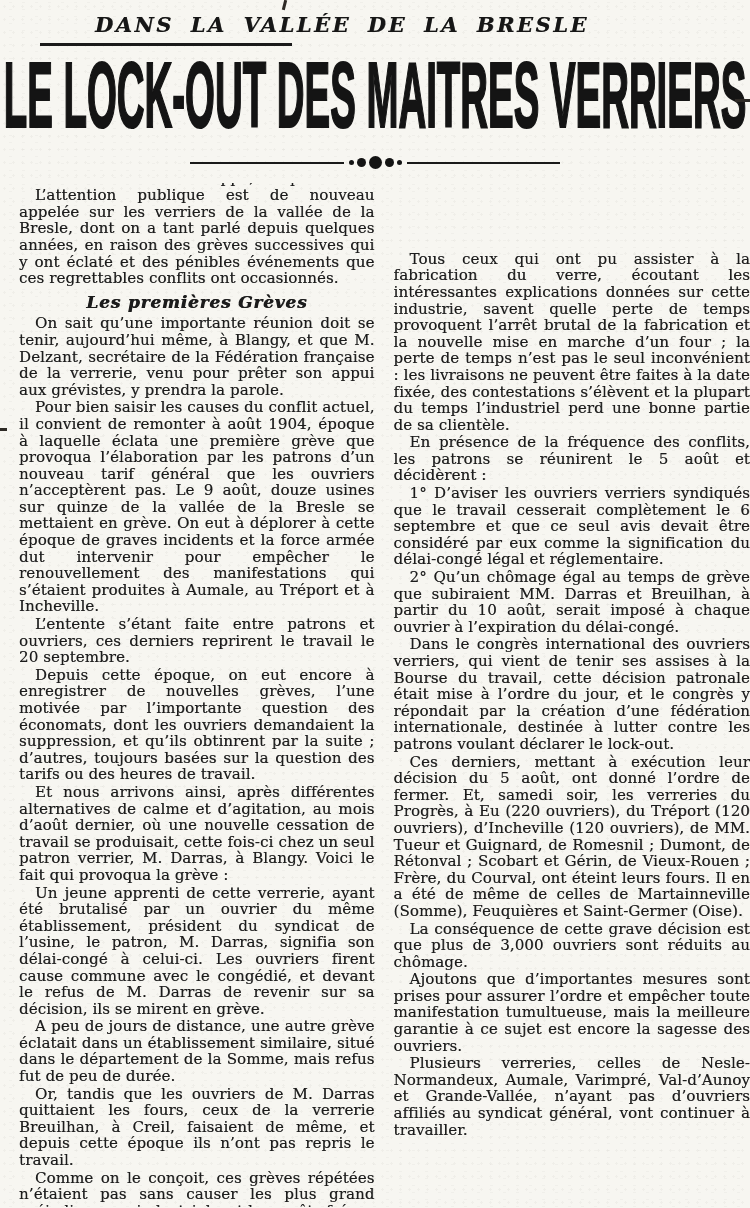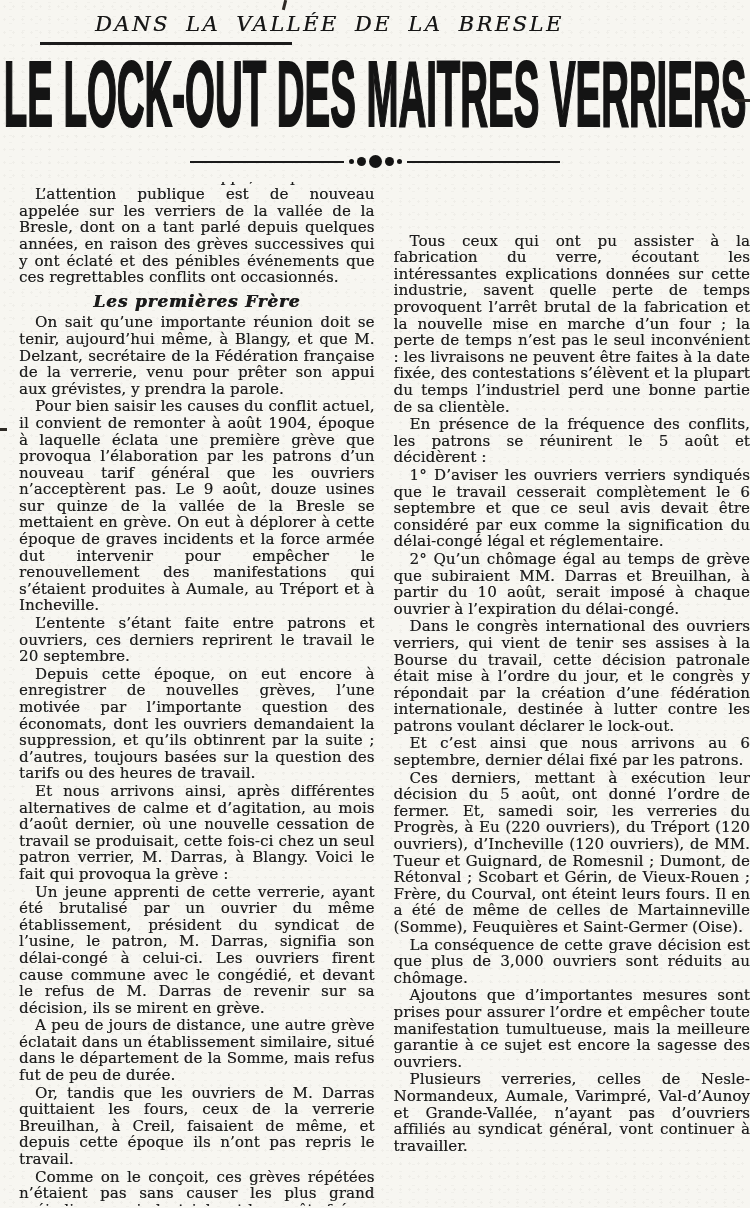--- a/index.html
+++ b/index.html
@@ -9,21 +9,21 @@
     background-image: radial-gradient(rgba(40,35,30,0.035) 1px, transparent 1.2px),
                       radial-gradient(rgba(40,35,30,0.03) 1px, transparent 1.2px);
     background-size: 9px 13px, 13px 7px;
     background-position: 0 0, 4px 6px;
     font-family:"DejaVu Serif", serif;
     color:#1c1c1c;
   }
   .masthead { padding-top:12px; }
   .kicker {
     display:block; width:max-content; margin:0 0 0 95px;
-    font-style:italic; font-weight:400; font-size:21px; letter-spacing:2.5px; word-spacing:7px;
+    font-style:italic; font-weight:700; font-size:21px; letter-spacing:2.5px; word-spacing:7px;
     color:#161616; text-shadow:0.4px 0 0 rgba(20,20,20,0.7);
   }
   .kicker-rule { height:3px; width:252px; background:#1b1b1b; margin:6px 0 0 40px; }
   .headline-svg { display:block; margin-top:11px; }
   .divider { width:370px; margin:15px auto 0; display:flex; align-items:center; }
   .divider .dline { flex:1; height:2px; background:#1a1a1a; }
   .orn { display:flex; align-items:center; gap:3px; padding:0 5px; }
   .orn i { display:block; background:#141414; border-radius:50%; }
   .orn i.d1 { width:5px;  height:5px; }
   .orn i.d2 { width:9px;  height:9px; }
@@ -77,40 +77,39 @@
     </span>
     <span class="dline"></span>
   </div>
 </header>
 
 <div class="columns">
 
   <div class="col col-left">
     <p class="dateline">Dieppe, 8 septembre.</p>
     <p>L’attention publique est de nouveau appelée sur les verriers de la vallée de la Bresle, dont on a tant parlé depuis quelques années, en raison des grèves successives qui y ont éclaté et des pénibles événements que ces regrettables conflits ont occasionnés.</p>
-    <h3 class="sect">Les premières Frère</h3>
+    <h3 class="sect">Les premières Grèves</h3>
     <p>On sait qu’une importante réunion doit se tenir, aujourd’hui même, à Blangy, et que M. Delzant, secrétaire de la Fédération française de la verrerie, venu pour prêter son appui aux grévistes, y prendra la parole.</p>
     <p>Pour bien saisir les causes du conflit actuel, il convient de remonter à août 1904, époque à laquelle éclata une première grève que provoqua l’élaboration par les patrons d’un nouveau tarif général que les ouvriers n’acceptèrent pas. Le 9 août, douze usines sur quinze de la vallée de la Bresle se mettaient en grève. On eut à déplorer à cette époque de graves incidents et la force armée dut intervenir pour empêcher le renouvellement des manifestations qui s’étaient produites à Aumale, au Tréport et à Incheville.</p>
     <p>L’entente s’étant faite entre patrons et ouvriers, ces derniers reprirent le travail le 20 septembre.</p>
     <p>Depuis cette époque, on eut encore à enregistrer de nouvelles grèves, l’une motivée par l’importante question des économats, dont les ouvriers demandaient la suppression, et qu’ils obtinrent par la suite ; d’autres, toujours basées sur la question des tarifs ou des heures de travail.</p>
     <p>Et nous arrivons ainsi, après différentes alternatives de calme et d’agitation, au mois d’août dernier, où une nouvelle cessation de travail se produisait, cette fois-ci chez un seul patron verrier, M. Darras, à Blangy. Voici le fait qui provoqua la grève :</p>
     <p>Un jeune apprenti de cette verrerie, ayant été brutalisé par un ouvrier du même établissement, président du syndicat de l’usine, le patron, M. Darras, signifia son délai-congé à celui-ci. Les ouvriers firent cause commune avec le congédié, et devant le refus de M. Darras de revenir sur sa décision, ils se mirent en grève.</p>
     <p>A peu de jours de distance, une autre grève éclatait dans un établissement similaire, situé dans le département de la Somme, mais refus fut de peu de durée.</p>
     <p>Or, tandis que les ouvriers de M. Darras quittaient les fours, ceux de la verrerie Breuilhan, à Creil, faisaient de même, et depuis cette époque ils n’ont pas repris le travail.</p>
     <p>Comme on le conçoit, ces grèves répétées n’étaient pas sans causer les plus grand préjudices aux industriels, et les arrêts fré-</p>
   </div>
 
   <div class="col-rule"></div>
 
   <div class="col col-right">
     <p>Tous ceux qui ont pu assister à la fabrication du verre, écoutant les intéressantes explications données sur cette industrie, savent quelle perte de temps provoquent l’arrêt brutal de la fabrication et la nouvelle mise en marche d’un four ; la perte de temps n’est pas le seul inconvénient : les livraisons ne peuvent être faites à la date fixée, des contestations s’élèvent et la plupart du temps l’industriel perd une bonne partie de sa clientèle.</p>
     <p>En présence de la fréquence des conflits, les patrons se réunirent le 5 août et décidèrent :</p>
     <p>1° D’aviser les ouvriers verriers syndiqués que le travail cesserait complètement le 6 septembre et que ce seul avis devait être considéré par eux comme la signification du délai-congé légal et réglementaire.</p>
     <p>2° Qu’un chômage égal au temps de grève que subiraient MM. Darras et Breuilhan, à partir du 10 août, serait imposé à chaque ouvrier à l’expiration du délai-congé.</p>
     <p>Dans le congrès international des ouvriers verriers, qui vient de tenir ses assises à la Bourse du travail, cette décision patronale était mise à l’ordre du jour, et le congrès y répondait par la création d’une fédération internationale, destinée à lutter contre les patrons voulant déclarer le lock-out.</p>
-    <p>Et c’est ainsi que nous arrivons au 6 septembre, dernier délai fixé par les patrons.</p>
     <p>Ces derniers, mettant à exécution leur décision du 5 août, ont donné l’ordre de fermer. Et, samedi soir, les verreries du Progrès, à Eu (220 ouvriers), du Tréport (120 ouvriers), d’Incheville (120 ouvriers), de MM. Tueur et Guignard, de Romesnil ; Dumont, de Rétonval ; Scobart et Gérin, de Vieux-Rouen ; Frère, du Courval, ont éteint leurs fours. Il en a été de même de celles de Martainneville (Somme), Feuquières et Saint-Germer (Oise).</p>
     <p>La conséquence de cette grave décision est que plus de 3,000 ouvriers sont réduits au chômage.</p>
     <p>Ajoutons que d’importantes mesures sont prises pour assurer l’ordre et empêcher toute manifestation tumultueuse, mais la meilleure garantie à ce sujet est encore la sagesse des ouvriers.</p>
     <p>Plusieurs verreries, celles de Nesle-Normandeux, Aumale, Varimpré, Val-d’Aunoy et Grande-Vallée, n’ayant pas d’ouvriers affiliés au syndicat général, vont continuer à travailler.</p>
   </div>
 
 </div>
 
 </body></html>

